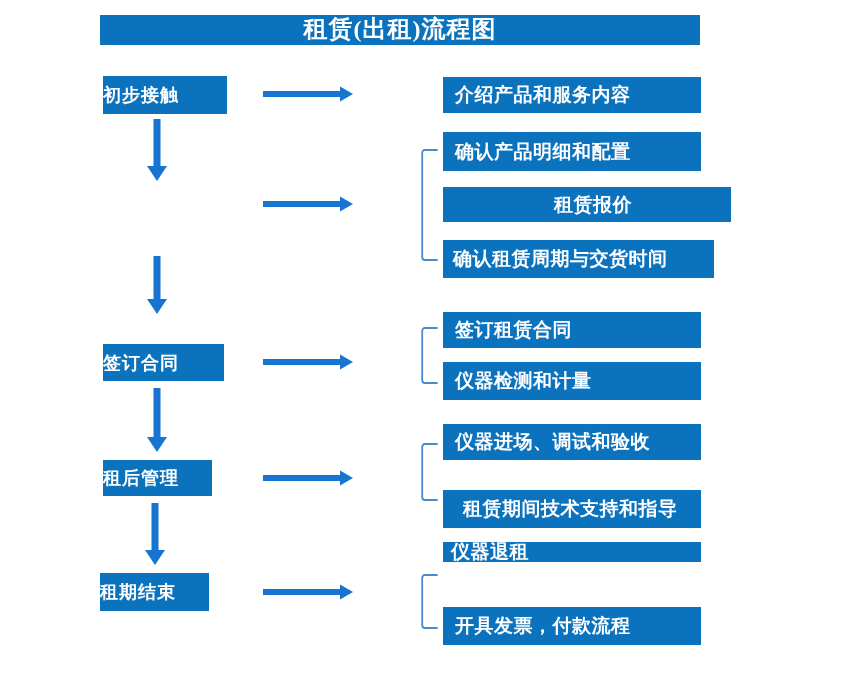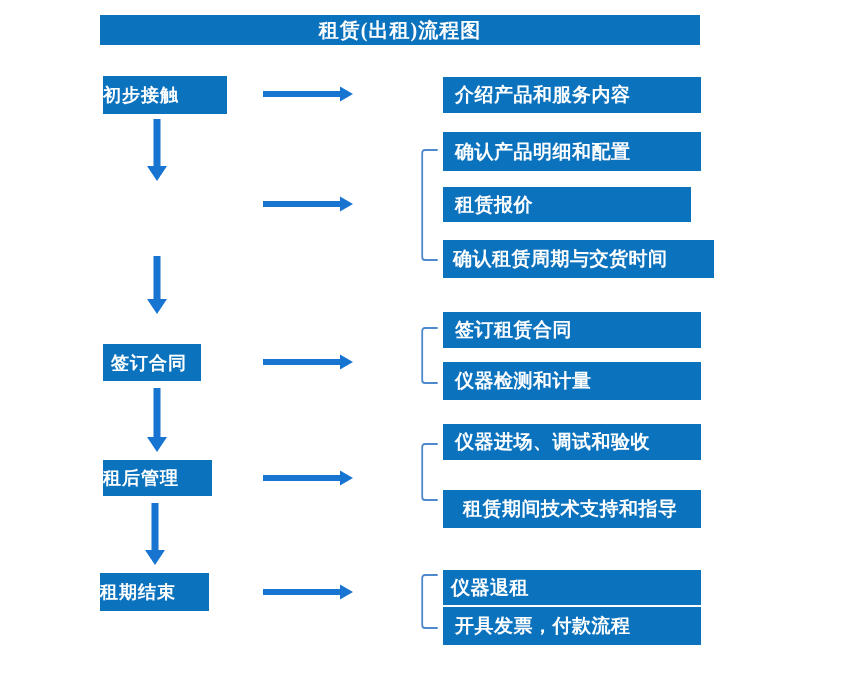--- a/index.html
+++ b/index.html
@@ -22,22 +22,23 @@
     background: var(--box-blue);
     color: var(--text-white);
     font-weight: bold;
     display: flex;
     align-items: center;
     box-sizing: border-box;
     white-space: nowrap;
   }
   .title-bar {
     justify-content: center;
-    font-size: 20px;
+    font-size: 24px;
     letter-spacing: 1px;
+    align-items: flex-end;
   }
   .step {
     justify-content: flex-start;
     font-size: 18px;
     letter-spacing: 1px;
   }
   .detail {
     justify-content: flex-start;
     padding-left: 12px;
     font-size: 19px;
@@ -58,21 +59,21 @@
 
 <div class="canvas">
 
   <div class="blue-box title-bar" style="left:100px; top:15px; width:600px; height:30px;">
     <span>租赁(出租)流程图</span>
   </div>
 
   <div class="blue-box step" style="left:103px; top:76px; width:124px; height:38px;">
     <span>初步接触</span>
   </div>
-  <div class="blue-box step" style="left:103px; top:344px; width:98px; height:37px;padding-left:8px;">
+  <div class="blue-box step" style="left:103px; top:344px; width:121px; height:37px;">
     <span>签订合同</span>
   </div>
   <div class="blue-box step" style="left:103px; top:460px; width:109px; height:36px;">
     <span>租后管理</span>
   </div>
   <div class="blue-box step" style="left:100px; top:573px; width:109px; height:38px;">
     <span>租期结束</span>
   </div>
 
   <svg class="arrow" style="left:147px; top:119px;" width="20" height="62" viewBox="0 0 20 62">
@@ -126,41 +127,41 @@
     <path d="M17,2 L5,2 Q2.2,2 2.2,5 L2.2,52 Q2.2,55 5,55 L17,55"></path>
   </svg>
 
   <div class="blue-box detail" style="left:443px; top:77px; width:258px; height:36px;text-align:center;">
     <span>介绍产品和服务内容</span>
   </div>
 
   <div class="blue-box detail" style="left:443px; top:132px; width:258px; height:39px;">
     <span>确认产品明细和配置</span>
   </div>
-  <div class="blue-box detail" style="left:443px; top:187px; width:248px; height:35px;">
+  <div class="blue-box detail" style="left:443px; top:187px; width:288px; height:35px;justify-content:center;">
     <span>租赁报价</span>
   </div>
   <div class="blue-box detail" style="left:443px; top:240px; width:271px; height:38px;padding-left:10px;">
     <span>确认租赁周期与交货时间</span>
   </div>
 
   <div class="blue-box detail" style="left:443px; top:312px; width:258px; height:36px;">
     <span>签订租赁合同</span>
   </div>
   <div class="blue-box detail" style="left:443px; top:362px; width:258px; height:38px;">
     <span>仪器检测和计量</span>
   </div>
 
   <div class="blue-box detail" style="left:443px; top:424px; width:258px; height:36px;">
     <span>仪器进场、调试和验收</span>
   </div>
   <div class="blue-box detail" style="left:443px; top:490px; width:258px; height:38px;padding-left:20px;">
     <span>租赁期间技术支持和指导</span>
   </div>
 
-  <div class="blue-box detail" style="left:443px; top:570px; width:258px; height:35px;padding-left:8px;">
+  <div class="blue-box detail" style="left:443px; top:542px; width:258px; height:20px;padding-left:8px;">
     <span>仪器退租</span>
   </div>
   <div class="blue-box detail" style="left:443px; top:607px; width:258px; height:38px;">
     <span>开具发票，付款流程</span>
   </div>
 
 </div>
 
 </body></html>

